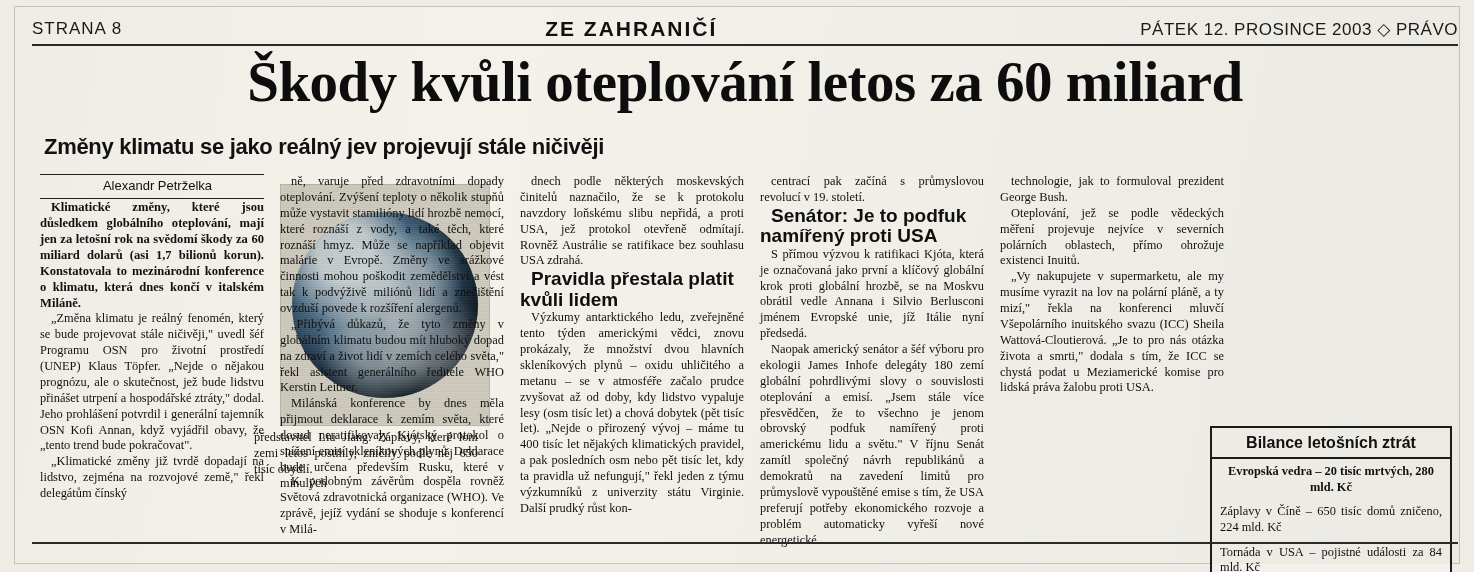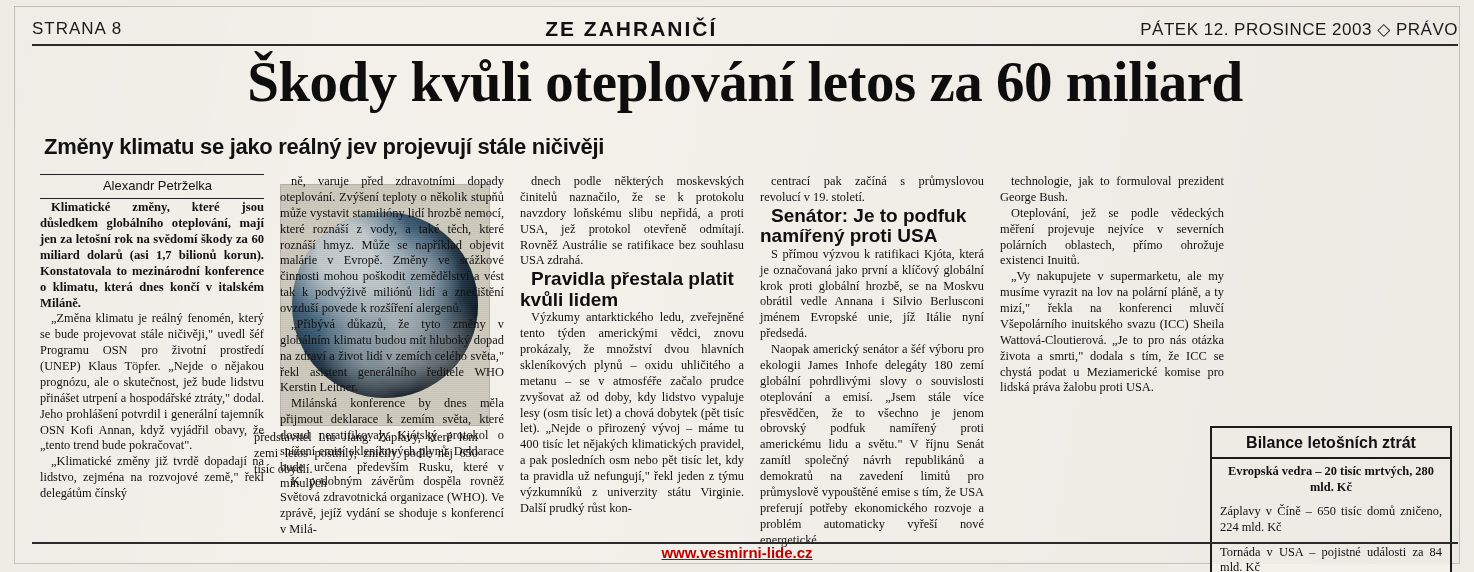--- a/index.html
+++ b/index.html
@@ -321,14 +321,13 @@
       <div class="box-title">Bilance letošních ztrát</div>
       <div class="box-item lead">Evropská vedra – 20 tisíc mrtvých, 280 mld. Kč</div>
       <div class="box-item">Záplavy v Číně – 650 tisíc domů zničeno, 224 mld. Kč</div>
       <div class="box-item">Tornáda v USA – pojistné události za 84 mld. Kč</div>
     </div>
 
     <div class="rule bottom"></div>
     <div class="scan-tint"></div>
   </div>
 
-  <div class="footer-url">www.vesmirni-lide.cz</div>
 </div>
 
 </body></html>

